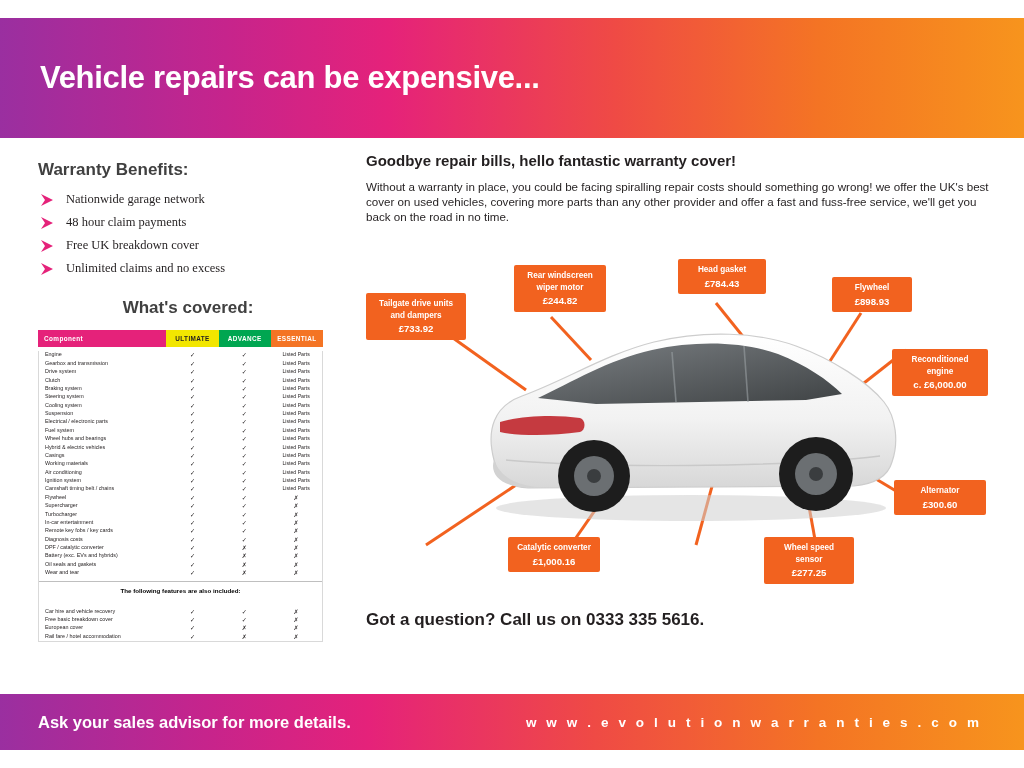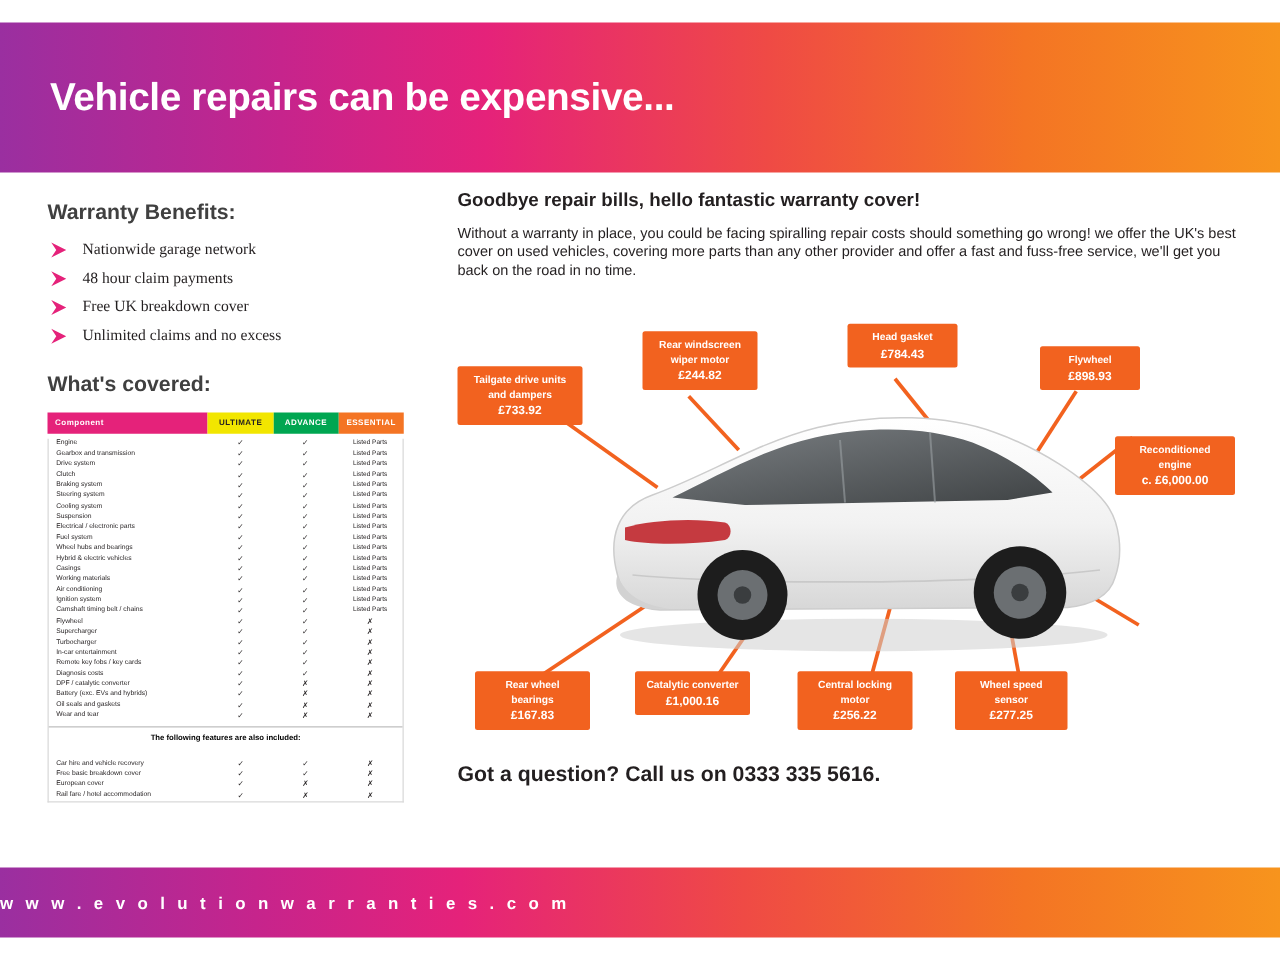--- a/index.html
+++ b/index.html
@@ -86,20 +86,21 @@
     height: 14px;
     margin-right: 10px;
     flex: 0 0 auto;
   }
   .benefit-text {
     font-size: 12.5px;
     color: #231f20;
   }
   .whats-covered {
     margin-top: 22px;
+    text-align: center;
   }
   
   .cov-table {
     margin-top: 10px;
     width: 285px;
     border-collapse: collapse;
     font-size: 5.4px;
     color: #231f20;
   }
   .cov-table th {
@@ -546,43 +547,40 @@
     <div class="callout" style="left:466px; top:22px; width:80px;">
       <span class="cl-label">Flywheel</span>
       <span class="cl-price">£898.93</span>
     </div>
 
     <div class="callout" style="left:526px; top:70px; width:96px;margin-top:24px;">
       <span class="cl-label">Reconditioned engine</span>
       <span class="cl-price">c. £6,000.00</span>
     </div>
 
-
-    <div class="callout" style="left:14px; top:282px; width:92px;">
-      <span class="cl-label">Rear wheel bearings</span>
-      <span class="cl-price">£167.83</span>
-    </div>
+    <div class="callout" style="left:528px; top:225px; width:92px;">
+      <span class="cl-label">Alternator</span>
+      <span class="cl-price">£300.60</span>
+    </div>
+
 
     <div class="callout" style="left:142px; top:282px; width:92px;">
       <span class="cl-label">Catalytic converter</span>
       <span class="cl-price">£1,000.16</span>
     </div>
 
-    <div class="callout" style="left:272px; top:282px; width:92px;">
-      <span class="cl-label">Central locking motor</span>
-      <span class="cl-price">£256.22</span>
-    </div>
 
     <div class="callout" style="left:398px; top:282px; width:90px;">
       <span class="cl-label">Wheel speed sensor</span>
       <span class="cl-price">£277.25</span>
     </div>
   </div>
 
   <div class="question">
     <div class="q-title">Got a question? Call us on 0333 335 5616.</div>
   </div>
 
   <div class="footer">
+    <div class="footer-left">Ask your sales advisor for more details.</div>
     <div class="footer-right">w w w . e v o l u t i o n w a r r a n t i e s . c o m</div>
   </div>
 
 </div>
 
 </body></html>

